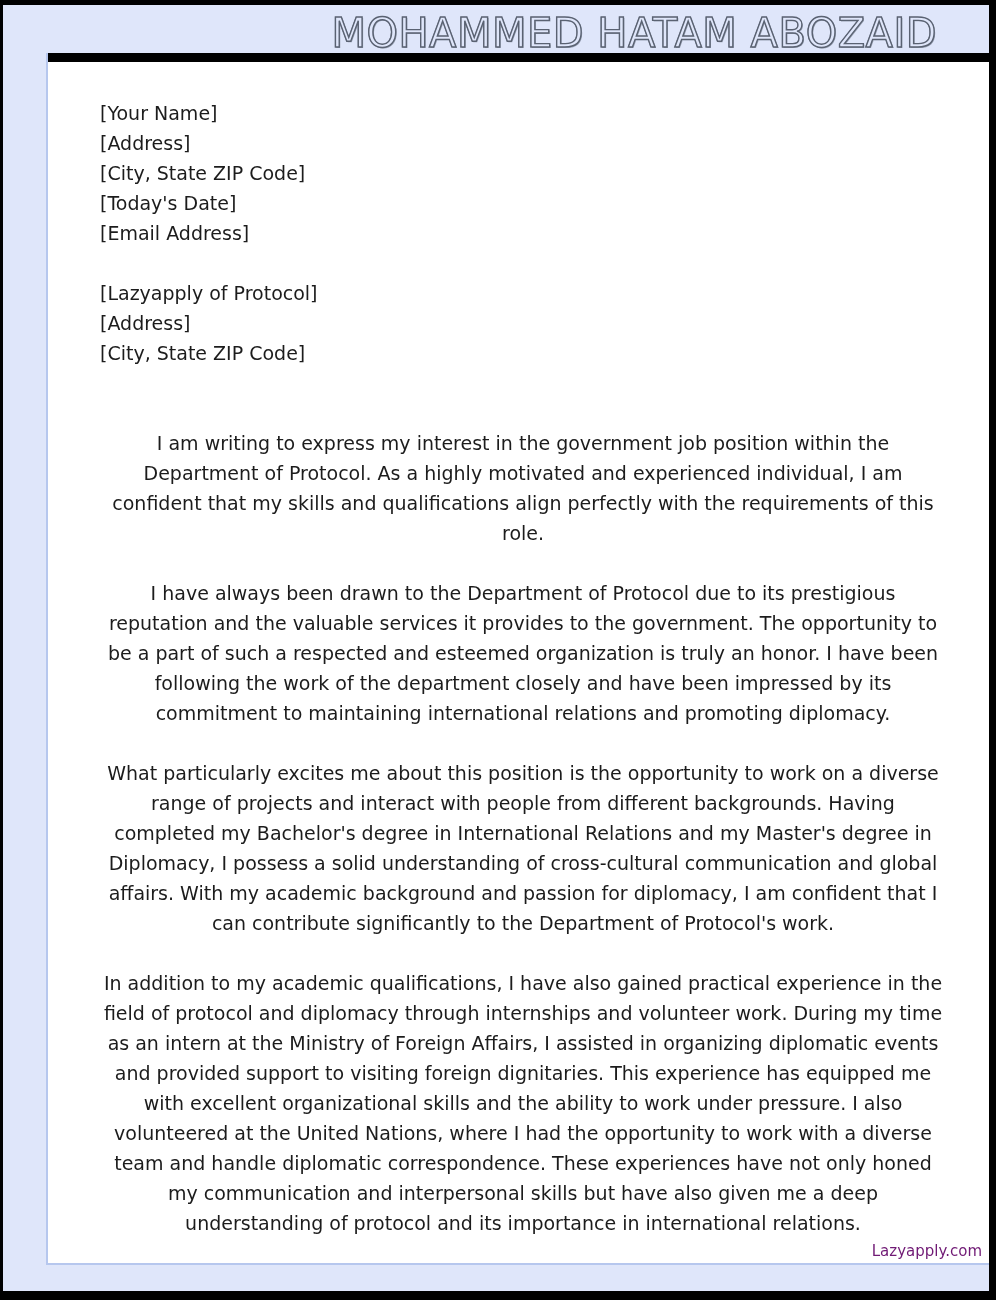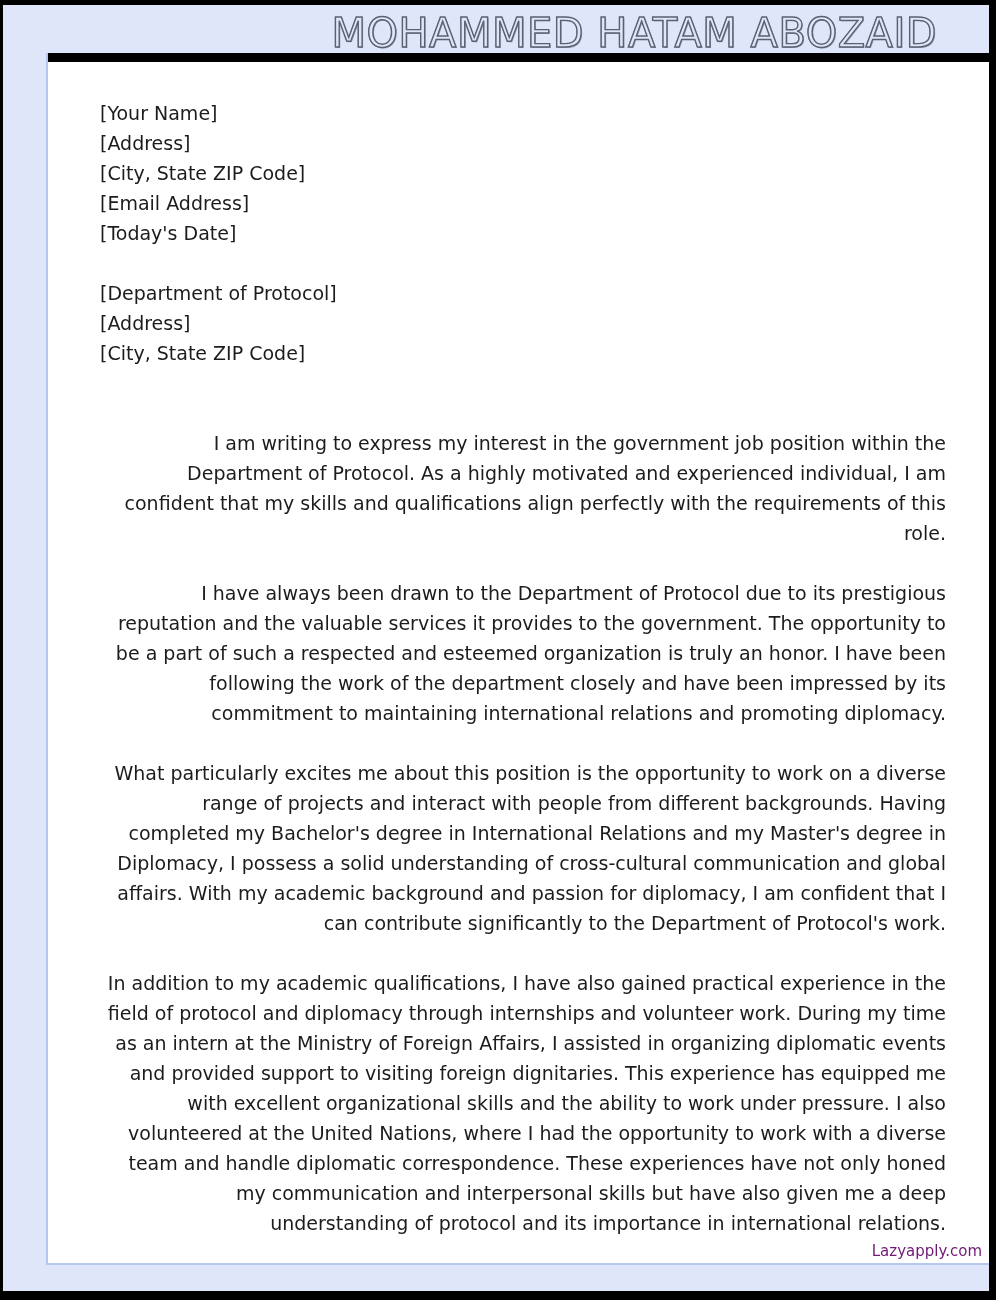--- a/index.html
+++ b/index.html
@@ -106,21 +106,21 @@
   .block-gap {
     height: 30px;
   }
 
   .letter-paragraph {
     font-family: "DejaVu Sans", sans-serif;
     font-size: 19px;
     line-height: 30px;
     color: #1c1c1c;
     margin: 0;
-    text-align: right;
+    text-align: center;
   }
 
   .para-gap {
     height: 30px;
   }
 
   #watermark {
     position: absolute;
     right: 10px;
     bottom: 2px;
@@ -144,28 +144,28 @@
 
     <div id="document-sheet">
       <div id="document-topbar"></div>
 
       <div id="document-body">
 
         <div>
           <div class="letter-line">[Your Name]</div>
           <div class="letter-line">[Address]</div>
           <div class="letter-line">[City, State ZIP Code]</div>
+          <div class="letter-line">[Today's Date]</div>
           <div class="letter-line">[Email Address]</div>
-          <div class="letter-line">[Today's Date]</div>
         </div>
 
         <div class="block-gap"></div>
 
         <div>
-          <div class="letter-line">[Department of Protocol]</div>
+          <div class="letter-line">[Lazyapply of Protocol]</div>
           <div class="letter-line">[Address]</div>
           <div class="letter-line">[City, State ZIP Code]</div>
         </div>
 
         <div class="block-gap"></div>
 
 
         <div class="para-gap"></div>
 
         <p class="letter-paragraph">I am writing to express my interest in the government job position within the Department of Protocol. As a highly motivated and experienced individual, I am confident that my skills and qualifications align perfectly with the requirements of this role.</p>

